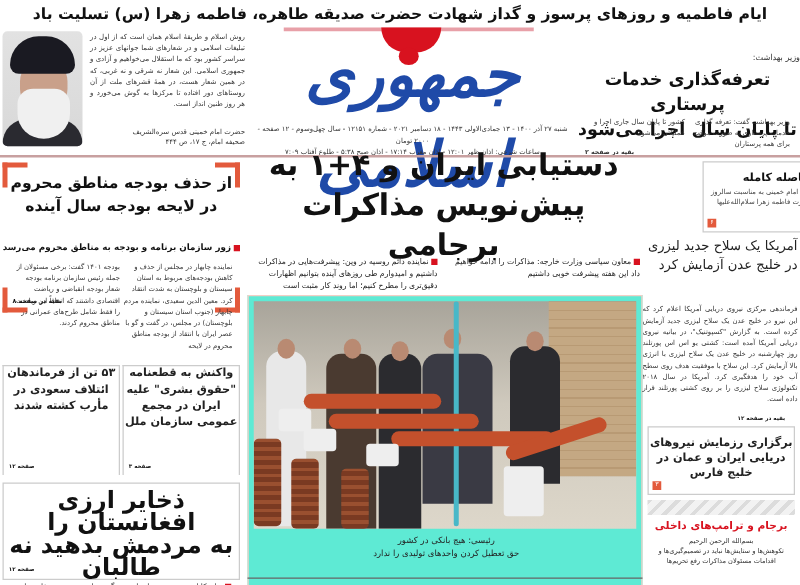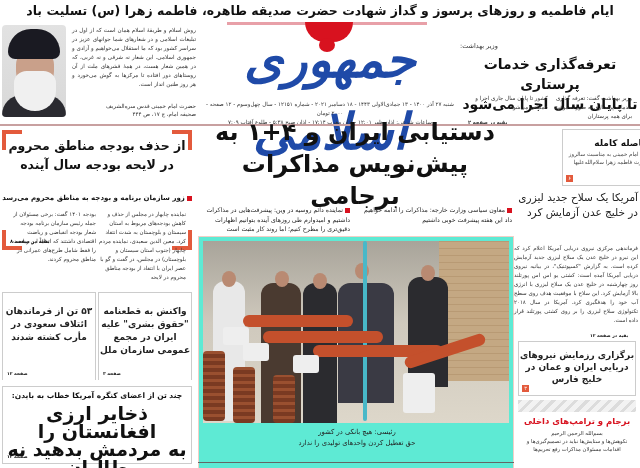--- a/index.html
+++ b/index.html
@@ -23,39 +23,39 @@
     .portrait { position: absolute; top: 3px; left: 2px; width: 64px; height: 92px; border-radius: 4px; background: linear-gradient(180deg, #e2e2e2 0%, #d8d8d8 100%); overflow: hidden; }
     .portrait .turban { position: absolute; top: 4px; left: 6px; width: 52px; height: 30px; background: #1a1a22; border-radius: 26px 26px 8px 8px; }
     .portrait .face { position: absolute; top: 24px; left: 14px; width: 38px; height: 40px; background: #c9a08a; border-radius: 40% 40% 45% 45%; }
     .portrait .beard { position: absolute; top: 46px; left: 12px; width: 42px; height: 40px; background: #f0f0f0; border-radius: 30% 30% 50% 50%; }
     .portrait .robe { position: absolute; top: 70px; left: 0; width: 64px; height: 30px; background: #2a2a30; border-radius: 20px 20px 0 0; }
     .quote-text { position: absolute; top: 4px; left: 72px; width: 124px; font-size: 5.6px; line-height: 9px; text-align: justify; color: #333; }
     .quote-source { position: absolute; top: 80px; left: 72px; width: 124px; font-size: 5.6px; line-height: 8px; color: #333; }
 
     
     .health { position: absolute; top: 22px; left: 460px; width: 180px; height: 100px; }
-    .health .kicker { position: absolute; top: 20px; width: 180px; text-align: left; font-size: 6.5px; color: #333; }
+    .health .kicker { position: absolute; top: 20px; width: 180px; text-align: right; font-size: 6.5px; color: #333; }
     .health .title { position: absolute; top: 32px; width: 180px; text-align: center; font-size: 14px; font-weight: bold; line-height: 20px; }
     .health .col { position: absolute; top: 72px; width: 80px; font-size: 5.6px; line-height: 9px; color: #333; }
     .health .more { position: absolute; top: 97px; left: 8px; font-size: 5px; font-weight: bold; color: #333; }
 
     
     .chabahar { position: absolute; top: 130px; left: 2px; width: 190px; height: 120px; }
     .corner { position: absolute; border-color: #e35a3c; border-style: solid; width: 20px; height: 20px; }
     .corner.tl { top: 0; left: 0; border-width: 4px 0 0 4px; }
     .corner.tr { top: 0; right: 0; border-width: 4px 4px 0 0; }
     .corner.bl { bottom: 0; left: 0; border-width: 0 0 4px 4px; }
     .corner.br { bottom: 0; right: 0; border-width: 0 4px 4px 0; }
     .chabahar .title { position: absolute; top: 6px; width: 190px; text-align: center; font-size: 12.5px; font-weight: bold; line-height: 19px; }
     .chabahar .sub { position: absolute; top: 64px; width: 190px; text-align: center; font-size: 7px; font-weight: bold; }
     .chabahar .col { position: absolute; top: 80px; width: 88px; font-size: 5.5px; line-height: 9px; color: #333; }
     .chabahar .more { position: absolute; bottom: 6px; left: 8px; font-size: 5px; font-weight: bold; }
 
     .two-box { position: absolute; top: 292px; width: 94px; height: 88px; border: 1px solid #ccc; border-bottom: none; text-align: center; }
-    .two-box .t { margin-top: 12px; font-size: 9px; line-height: 13px; font-weight: bold; color: #222; }
+    .two-box .t { margin-top: 0; font-size: 9px; line-height: 13px; font-weight: bold; color: #222; }
     .two-box .pg { position: absolute; bottom: 4px; left: 4px; font-size: 4.5px; font-weight: bold; }
 
     .afghan { position: absolute; top: 386px; left: 2px; width: 190px; height: 78px; border: 1px solid #ccc; }
     .afghan .kicker { margin-top: 4px; text-align: center; font-size: 7.5px; font-weight: bold; }
     .afghan .title { margin-top: 4px; text-align: center; font-size: 19px; font-weight: bold; line-height: 18px; }
     .afghan .sub { padding: 2px 6px 0; font-size: 6px; line-height: 10px; color: #333; }
     .afghan .pg { position: absolute; bottom: 4px; left: 4px; font-size: 4.5px; font-weight: bold; }
 
     .sq { display: inline-block; width: 5px; height: 5px; background: #d8121f; margin-left: 2px; vertical-align: middle; }
 
@@ -152,21 +152,20 @@
 <div class="two-box" style="left:98px;">
   <div class="t">واکنش به قطعنامه "حقوق بشری" علیه ایران در مجمع عمومی سازمان ملل</div>
   <div class="pg">صفحه ۳</div>
 </div>
 <div class="two-box" style="left:2px;">
   <div class="t">۵۳ تن از فرماندهان ائتلاف سعودی در مأرب کشته شدند</div>
   <div class="pg">صفحه ۱۲</div>
 </div>
 
 <div class="afghan">
-  <div class="kicker">چند تن از اعضای کنگره آمریکا خطاب به بایدن:</div>
   <div class="title">
     <div>ذخایر ارزی افغانستان را</div>
     <div>به مردمش بدهید نه طالبان</div>
   </div>
   <div class="sub"><span class="sq"></span><span>زنان کابل در تجمعی خواستار رسیدگی جهانی به وضعیت فاجعه‌بار افغانستان شدند</span></div>
   <div class="pg">صفحه ۱۲</div>
 </div>
 
 <div class="main-title">
   <div>دستیابی ایران و ۴+۱ به</div>

